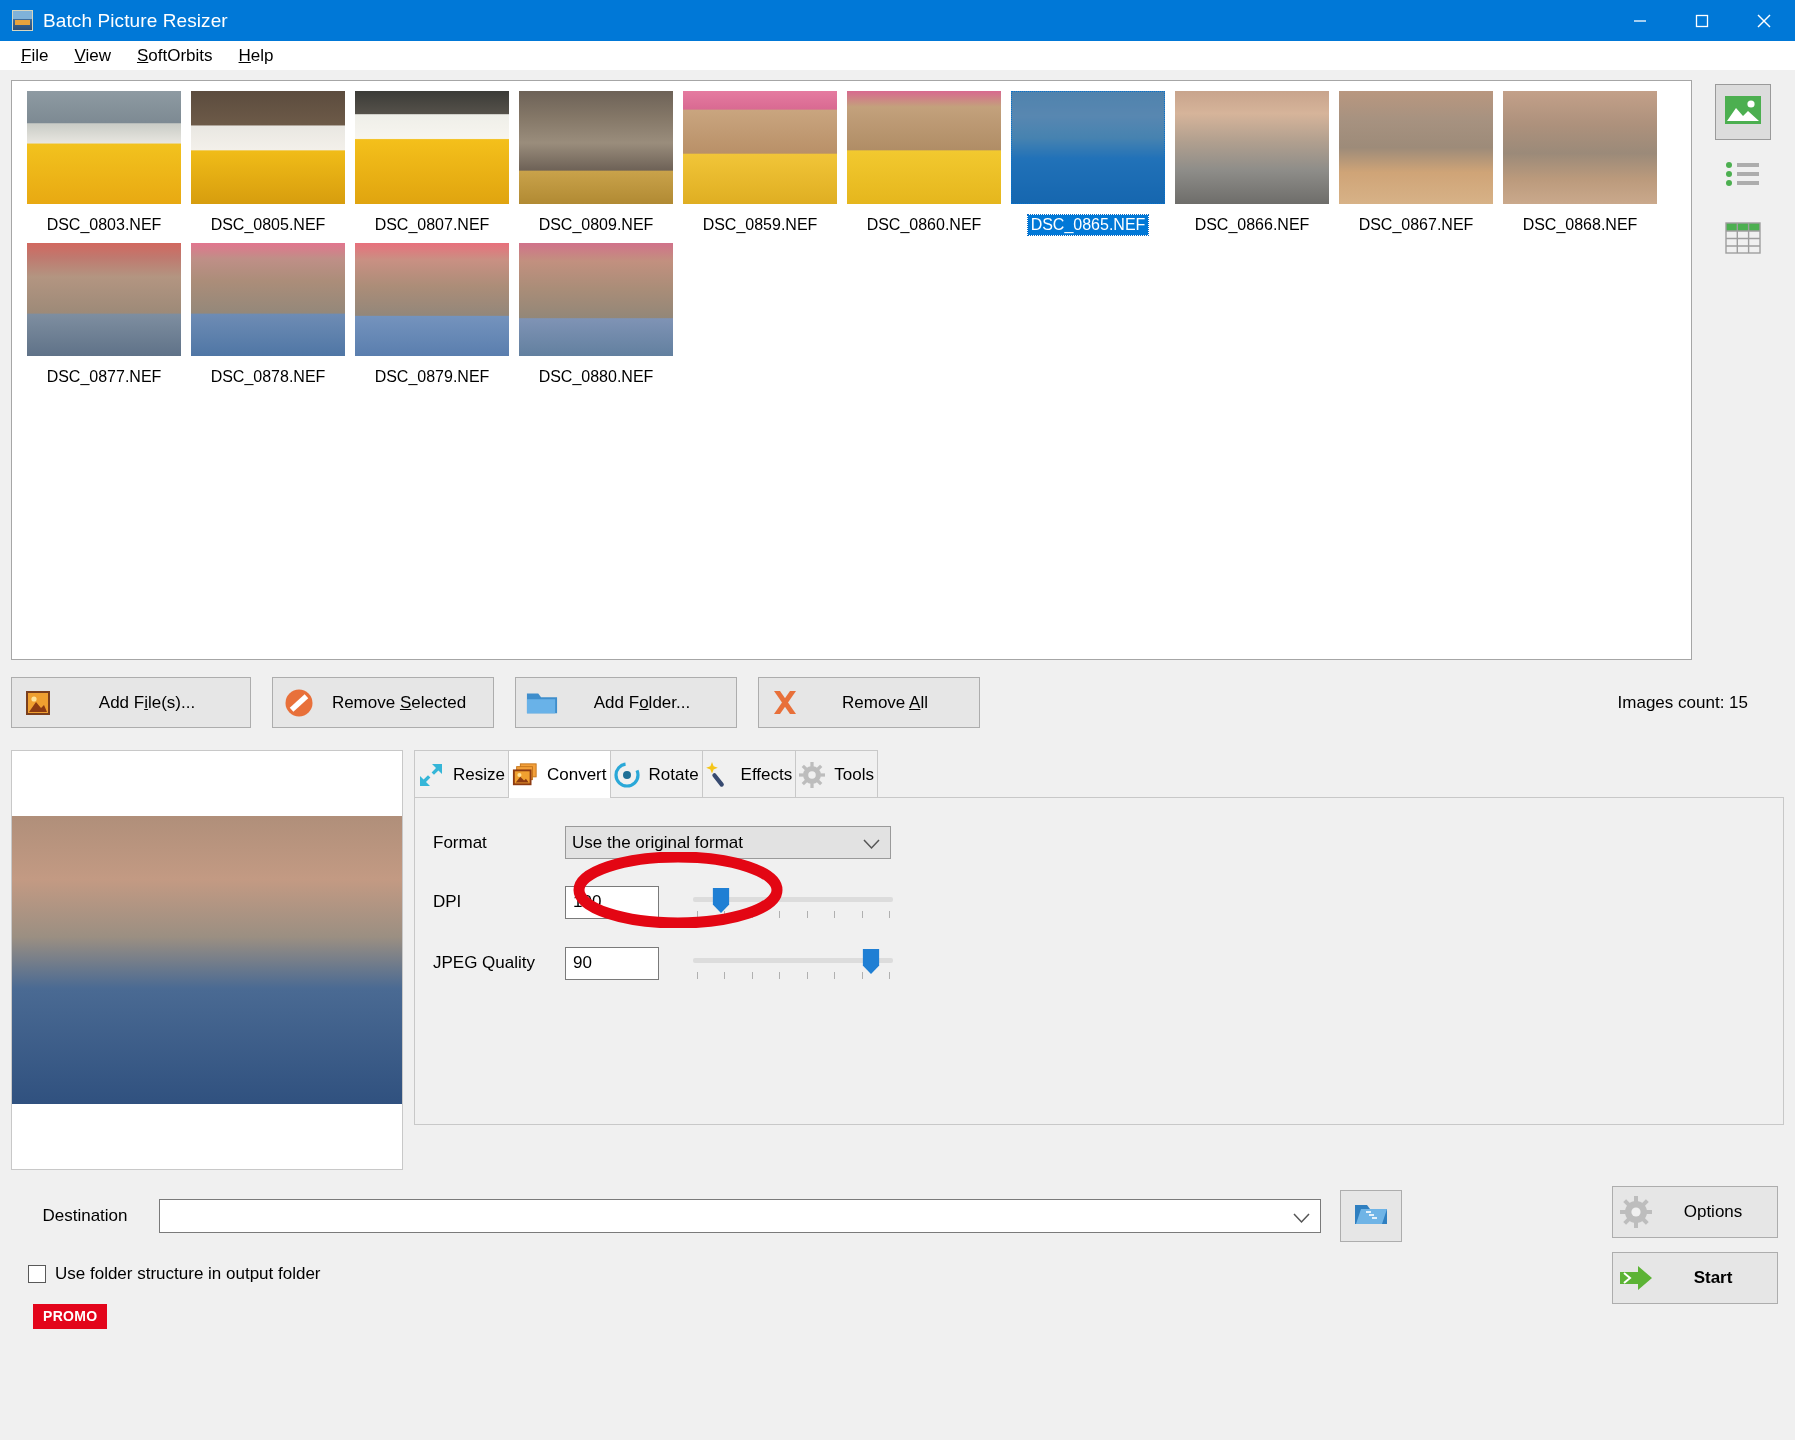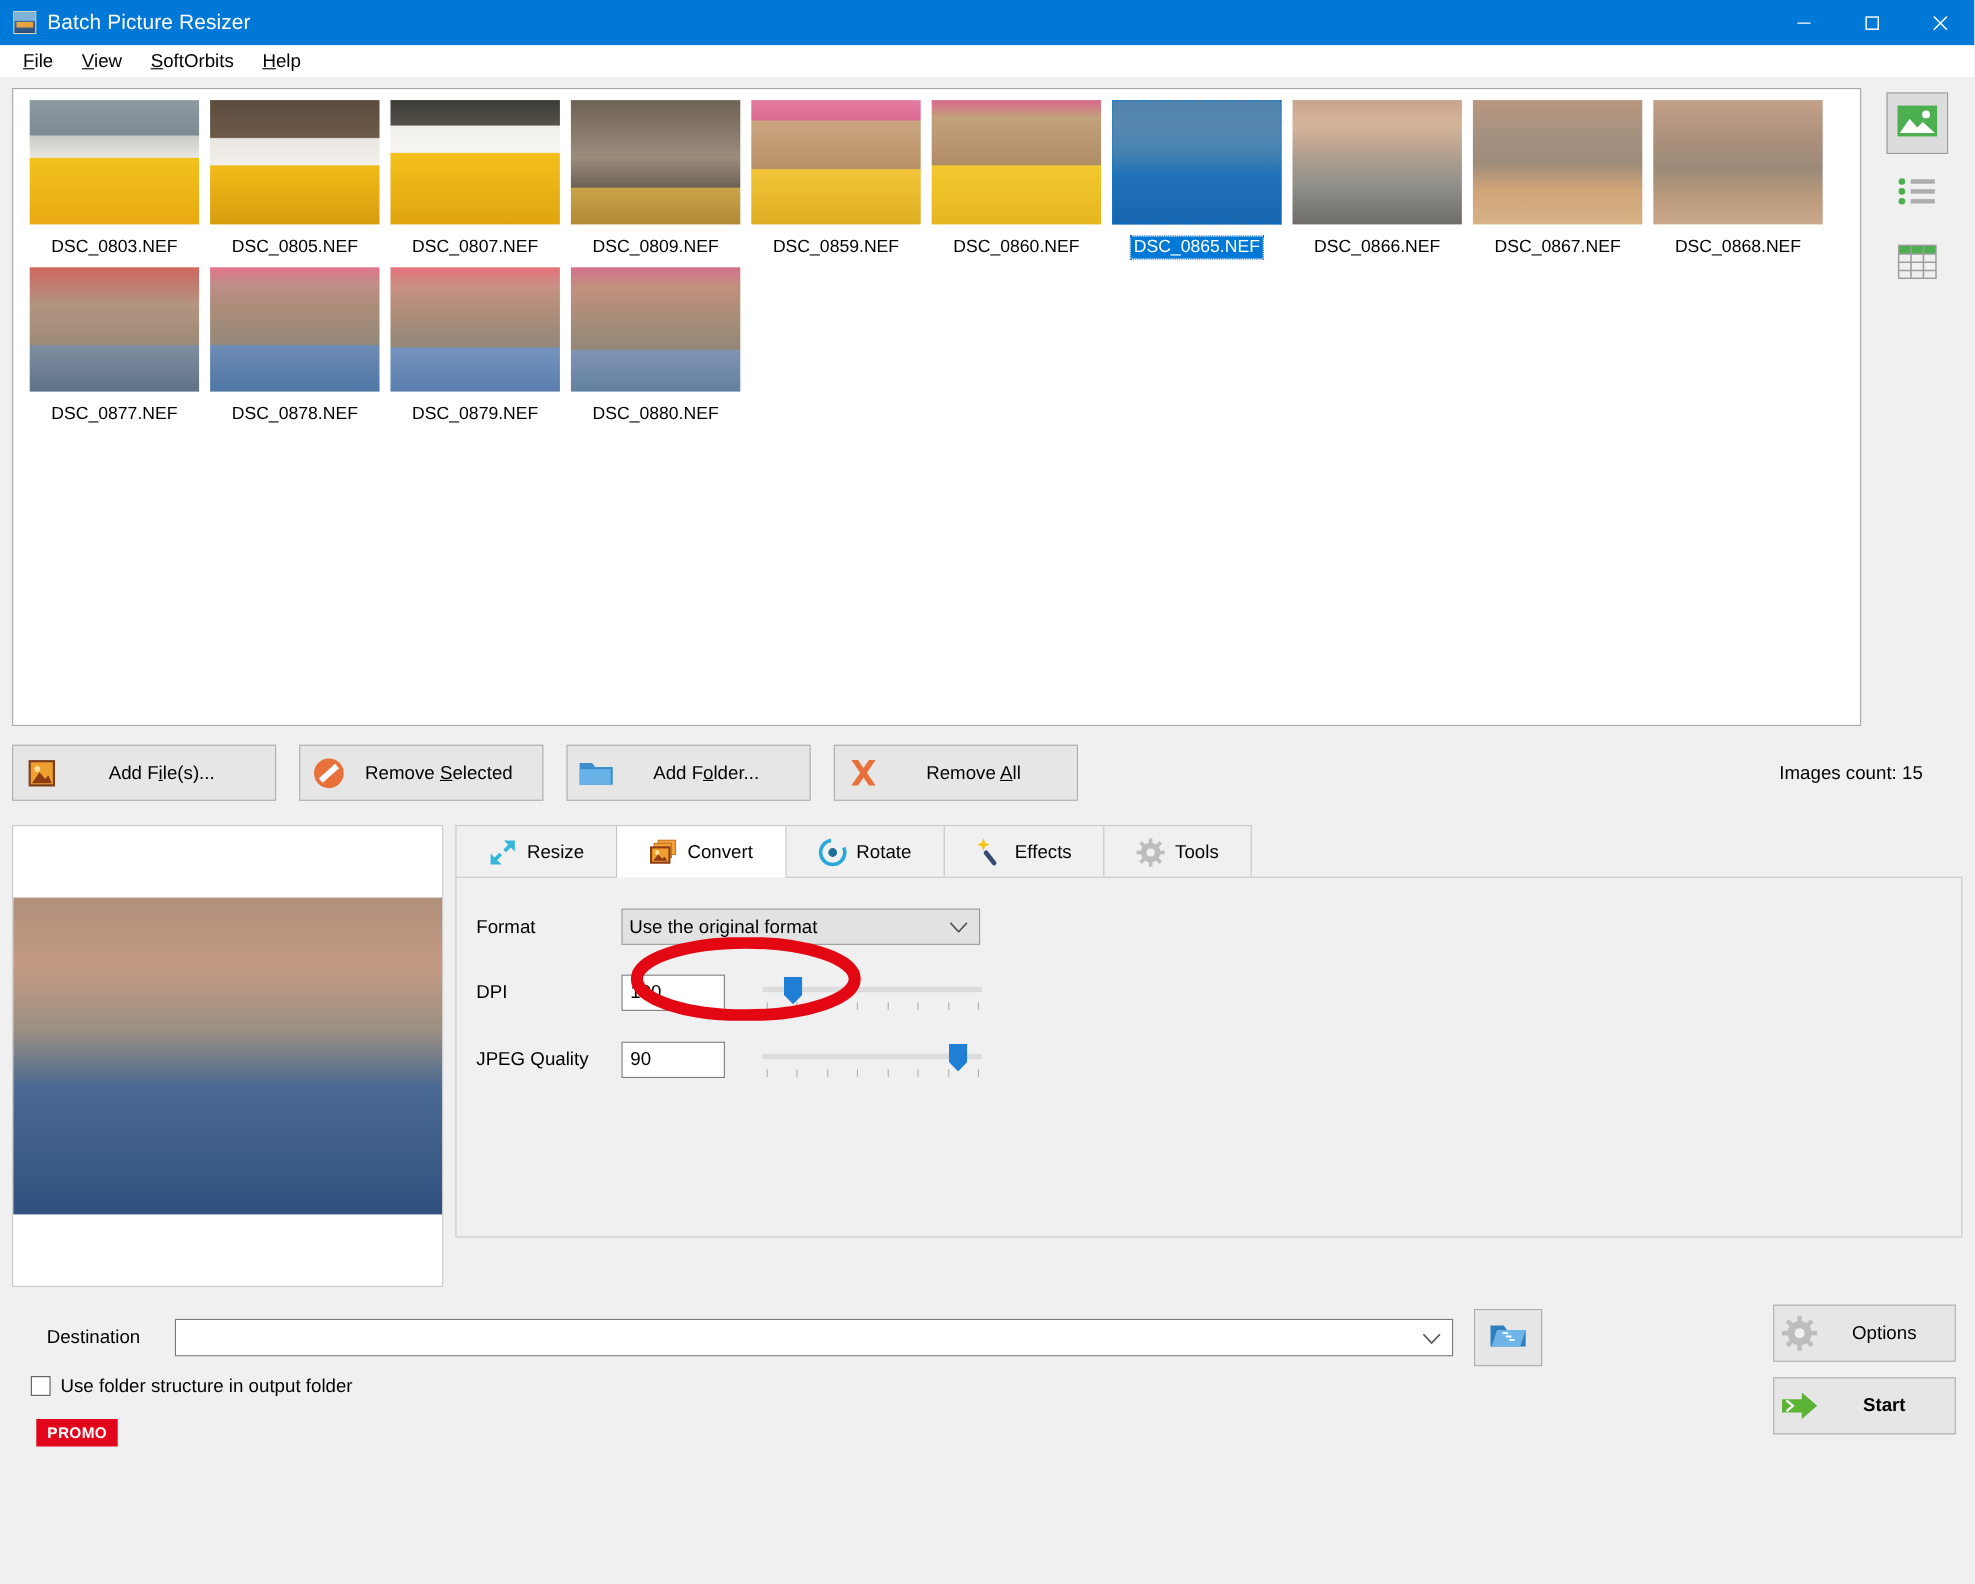--- a/index.html
+++ b/index.html
@@ -142,21 +142,21 @@
     background-size: cover; background-position: center;
   }
 
   .settings-pane {
     margin-left: 11px; width: 1370px; height: 420px;
     position: relative; flex: 0 0 auto;
   }
   .tabstrip { display: flex; height: 48px; align-items: stretch; }
   .tab {
     display: flex; align-items: center; gap: 9px;
-    padding: 0 29px; font-size: 17px; color: #000;
+    padding: 0 3px; font-size: 17px; color: #000;
     border: 1px solid #c8c8c8; border-bottom: none;
     background: #f0f0f0; position: relative;
   }
   .tab + .tab { margin-left: -1px; }
   .tab.active { background: #ffffff; z-index: 3; justify-content: space-between; }
   .tab .tico { width: 26px; height: 26px; display: flex; align-items: center; justify-content: center; }
 
   .tabpanel {
     border: 1px solid #c8c8c8;
     background: #f0f0f0;
@@ -217,21 +217,21 @@
   .rightbtns { position: absolute; right: 17px; top: -4px; width: 166px; }
   .big-btn {
     width: 166px; height: 52px; background: #e6e6e6; border: 1px solid #adadad;
     display: flex; align-items: center; font-size: 17px; color: #000;
   }
   .big-btn .ico { width: 46px; display: flex; align-items: center; justify-content: center; }
   .big-btn .lbl { flex: 1 1 auto; text-align: center; padding-right: 10px; }
   #btn-start { margin-top: 14px; }
   #btn-start .lbl { font-weight: bold; }
 
-  .checkrow { display: flex; align-items: center; margin: 8px 0 0 17px; }
+  .checkrow { display: flex; align-items: center; margin: 22px 0 0 17px; }
   .chk {
     width: 18px; height: 18px; background: #fff; border: 1px solid #595959;
     margin-right: 9px; flex: 0 0 auto;
   }
   .checkrow .ctext { font-size: 17px; color: #000; }
   .promo {
     margin: 20px 0 0 22px; display: inline-block;
     background: #e3051b; color: #fff;
     font-size: 14px; font-weight: bold;
     padding: 4px 10px 5px 10px; letter-spacing: .3px;

